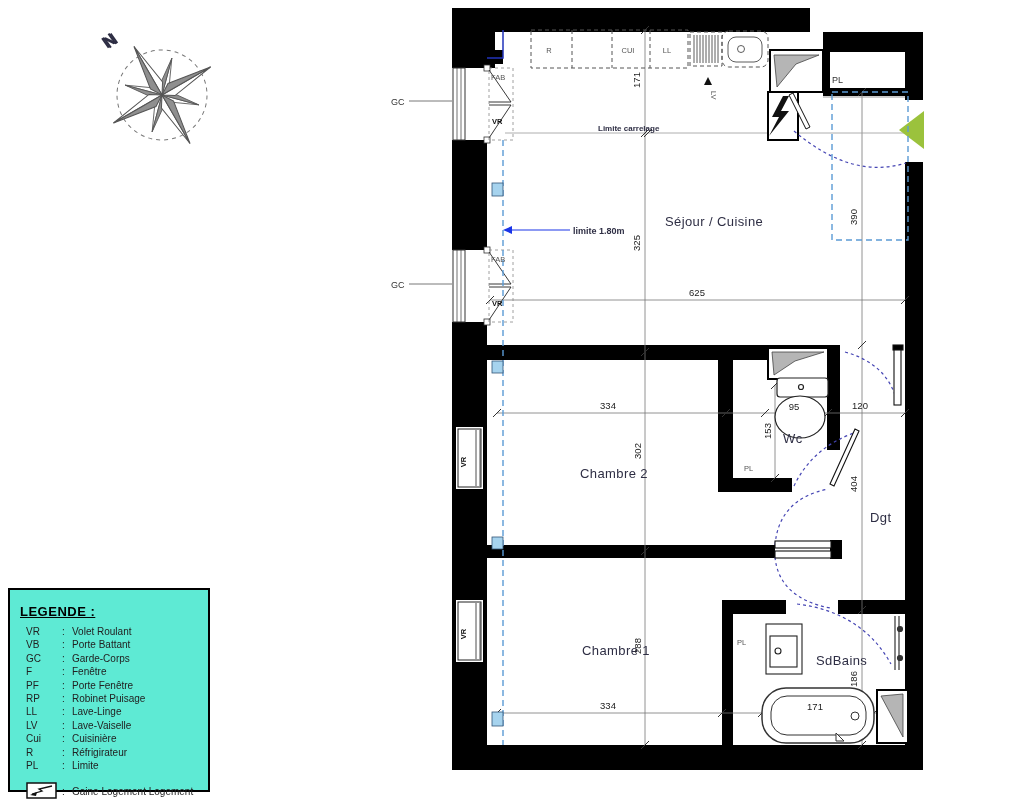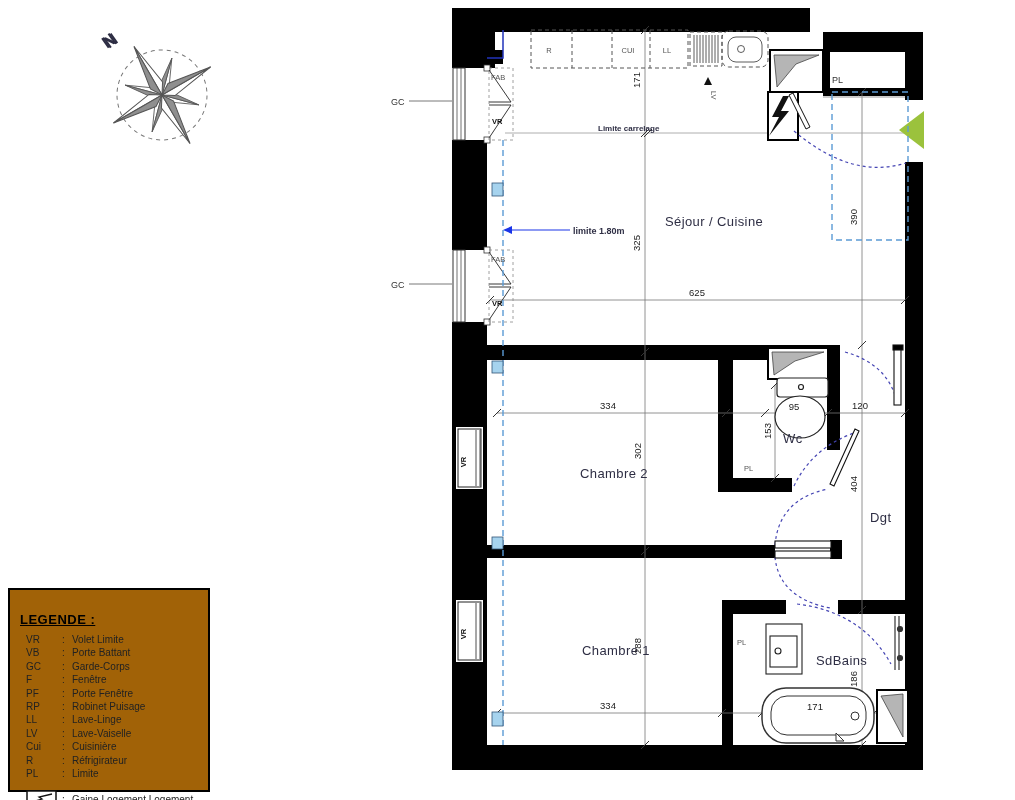--- a/index.html
+++ b/index.html
@@ -8,21 +8,21 @@
   #plan-svg{position:absolute;left:0;top:0;}
   svg text{font-family:"Liberation Sans", sans-serif;fill:#2e2e44;}
   svg .dim{font-size:9.5px;fill:#222;}
   svg .room{font-size:13px;letter-spacing:.4px;fill:#2e2e44;}
   svg .small{font-size:7.5px;fill:#555;}
   svg .smallb{font-size:7.5px;font-weight:bold;fill:#111;}
   svg .anno{font-size:9px;fill:#333;}
   svg .blueb{font-size:9px;font-weight:bold;}
   
   #legend{position:absolute;left:8px;top:588px;width:202px;height:204px;
-          border:2px solid #000;background:#a16207;padding:20px 8px;box-sizing:border-box;}
+          border:2px solid #000;background:#5eead4;padding:12px 8px;box-sizing:border-box;}
   #legend .ttl{font-size:13px;font-weight:bold;color:#000;text-decoration:underline;
                letter-spacing:.5px;margin:2px 0 6px 2px;display:inline-block;}
   #legend .rows{display:grid;grid-template-columns:36px 10px 1fr;
                 font-size:10px;color:#222;line-height:13.4px;margin-left:8px;}
   #legend .sym-row{display:grid;grid-template-columns:36px 10px 1fr;align-items:center;
                    font-size:10px;color:#222;margin-left:8px;margin-top:10px;}
   #legend .rows span{white-space:nowrap;}
 </style>
 </head>
 <body>
@@ -300,21 +300,21 @@
   <text x="608" y="709" class="dim" text-anchor="middle">334</text>
   <text x="857" y="679" class="dim" transform="rotate(-90 857 679)" text-anchor="middle">186</text>
   <text x="815" y="710" class="dim" text-anchor="middle">171</text>
 </svg>
 
 <div id="legend">
   <span class="ttl">LEGENDE :</span>
   <div class="rows">
     <span>VR</span>
         <span>:</span>
-        <span>Volet Limite</span>
+        <span>Volet Roulant</span>
     <span>VB</span>
         <span>:</span>
         <span>Porte Battant</span>
     <span>GC</span>
         <span>:</span>
         <span>Garde-Corps</span>
     <span>F</span>
         <span>:</span>
         <span>Fenêtre</span>
     <span>PF</span>

